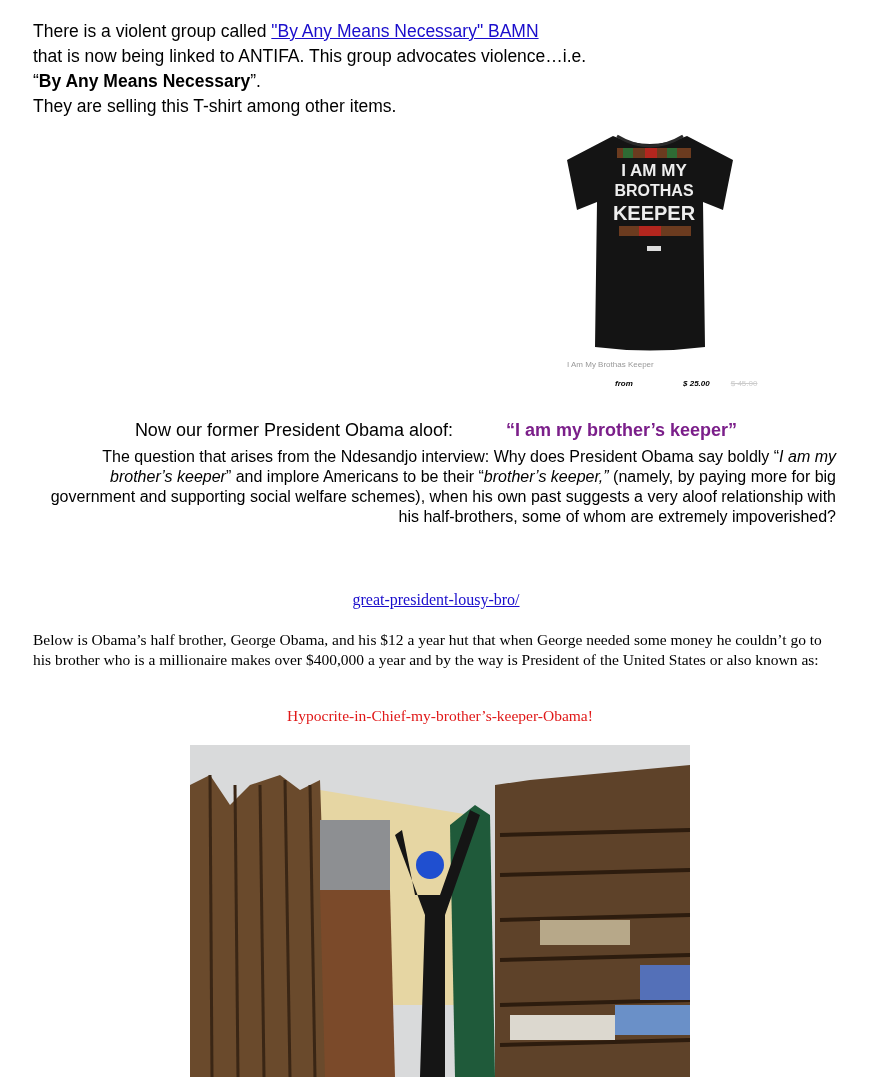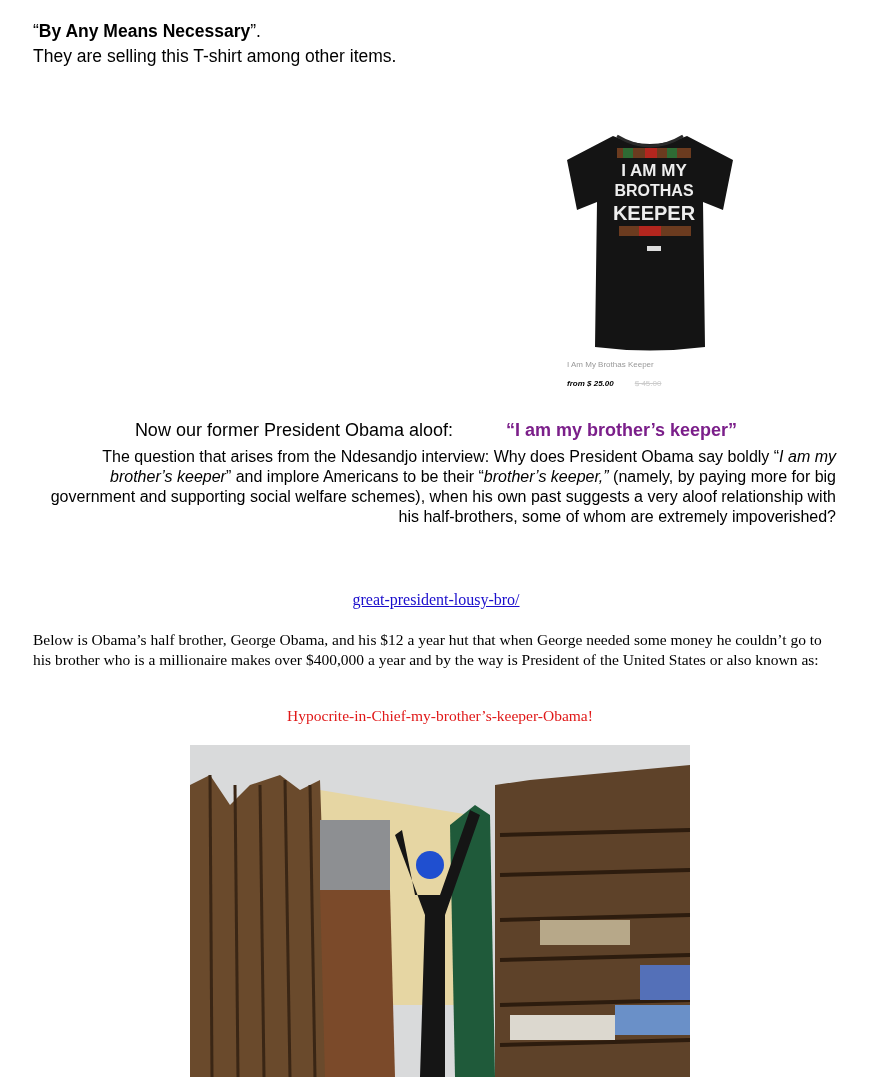--- a/index.html
+++ b/index.html
@@ -5,35 +5,37 @@
   html, body { margin: 0; padding: 0; background: #ffffff; }
   body { width: 872px; height: 1090px; position: relative; overflow: hidden; color: #000; }
   .sans { font-family: "Liberation Sans", sans-serif; }
   .serif { font-family: "Liberation Serif", serif; }
   .intro { position: absolute; left: 33px; top: 19px; font-size: 17.5px; line-height: 25px; }
   .intro a { color: #1a0dcc; text-decoration: underline; }
   .shirt-wrap { position: absolute; left: 555px; top: 122px; width: 190px; height: 275px; }
   .shirt-svg { position: absolute; left: 0; top: 0; }
   .shirt-caption { position: absolute; left: 567px; top: 360px; font-size: 8px; color: #999; font-family: "Liberation Sans", sans-serif; }
   .shirt-price { position: absolute; left: 567px; top: 379px; font-size: 8px; font-family: "Liberation Sans", sans-serif; }
-  .shirt-price b { font-style: italic; }
+  .shirt-price b { font-style: italic; margin-left: 48px; }
   .shirt-price .old { color: #ccc; text-decoration: line-through; margin-left: 21px; }
   .headline { position: absolute; left: 0; width: 872px; top: 420px; text-align: center; font-size: 18px; }
   .headline .quote { color: #7b1f8a; font-weight: bold; margin-left: 48px; }
   .question { position: absolute; left: 36px; width: 800px; top: 447px; text-align: right; font-size: 16px; line-height: 20px; }
   .url { position: absolute; left: 20px; width: 832px; top: 570px; text-align: center; font-size: 16px; line-height: 20px; }
   .url a { color: #1a0dcc; text-decoration: underline; }
   .below { position: absolute; left: 33px; width: 800px; top: 630px; font-size: 15.5px; line-height: 20px; }
   .tagline { position: absolute; left: 4px; width: 872px; top: 707px; text-align: center; font-size: 15.5px; color: #e01818; }
   .photo { position: absolute; left: 190px; top: 745px; width: 500px; height: 332px; }
 </style>
 </head>
 <body>
 
 <div class="intro sans">
+  <div><span>There is a violent group called </span><a>"By Any Means Necessary"  BAMN</a></div>
+  <div>that is now being linked to ANTIFA.  This group advocates violence…i.e.</div>
   <div><span>“</span><b>By Any Means Necessary</b><span>”.</span></div>
   <div>They are selling this T-shirt among other items.</div>
 </div>
 
 <div class="shirt-wrap">
   <svg class="shirt-svg" width="190" height="235" viewBox="0 0 190 235">
     <path d="M58,14 Q95,30 132,14 L178,38 L168,88 L148,80 L150,225 Q95,232 40,225 L42,80 L22,88 L12,38 Z" fill="#141414"></path>
     <path d="M62,14 Q95,34 128,14" stroke="#2a2a2a" stroke-width="3" fill="none"></path>
     <rect x="62" y="26" width="74" height="10" fill="#6b3b1f"></rect>
     <rect x="68" y="26" width="10" height="10" fill="#2f6b34"></rect>

